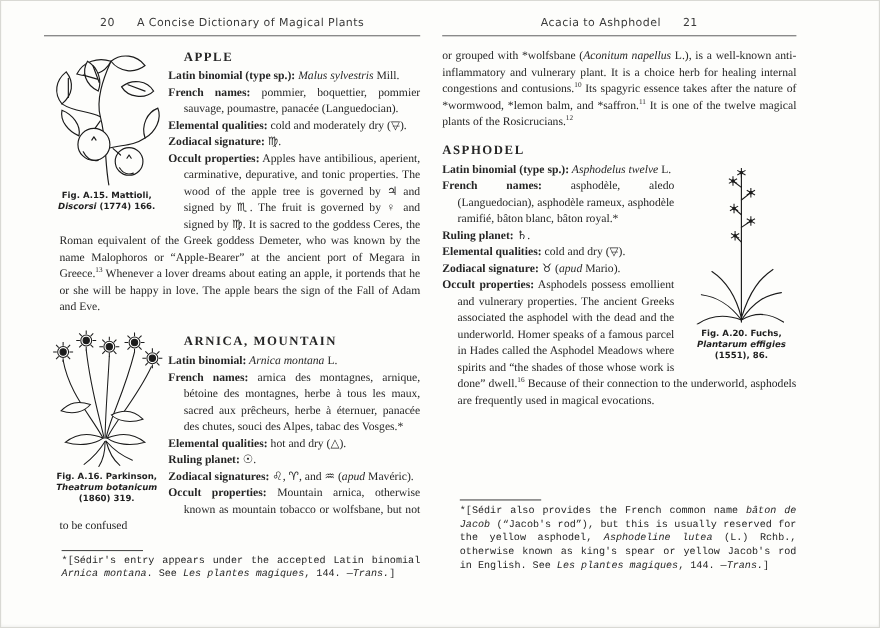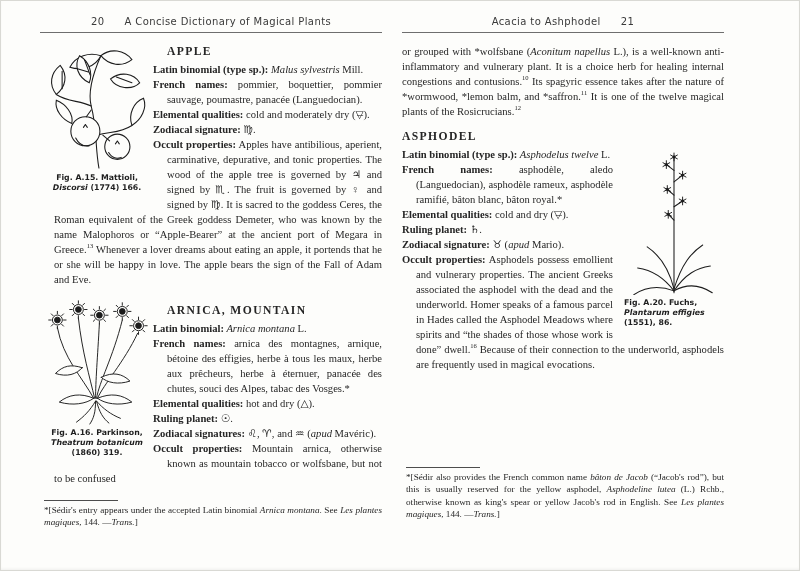--- a/index.html
+++ b/index.html
@@ -31,28 +31,28 @@
     margin:0;text-indent:-14px;padding-left:14px;text-align:justify;
   }
   .flabel{font-weight:bold;}
   .it{font-style:italic;}
   sup{font-size:.62em;vertical-align:super;line-height:0;}
 
   p.para{margin:0 0 10px;text-align:justify;}
 
   figure{margin:0;}
   figure.figL{float:left;width:114px;margin:2px 13px 8px 0;text-align:center;}
-  figure.figR{float:right;width:100px;margin:2px 0 8px 11px;}
+  figure.figR{float:right;width:100px;margin:2px 0 8px 11px;text-align:center;}
   figcaption{
     font-family:"DejaVu Sans","Liberation Sans",sans-serif;
     font-size:7.8px;font-weight:bold;line-height:1.3;color:#1f1f1f;margin-top:3px;
   }
   .entry.second{clear:both;padding-top:10px;}
 
-  .fnwrap{position:absolute;left:4px;right:0;font-size:9.2px;line-height:12.6px;text-align:justify;}
+  .fnwrap{position:absolute;left:16px;right:0;font-size:9.2px;line-height:12.6px;text-align:justify;font-family:Liberation Mono, monospace;}
   .fnwrap.fl{bottom:34px;}
   .fnwrap.fr{bottom:42px;}
   .fnrule{width:74px;border-top:1px solid #4d4d4d;margin:0 0 3px;}
   svg{display:block;margin:0 auto;}
 </style>
 </head>
 <body>
 
 <div class="spread">
 
@@ -133,21 +133,21 @@
             <use href="#af" transform="translate(38,11)"></use>
             <use href="#af" transform="translate(60,17)"></use>
             <use href="#af" transform="translate(84,13)"></use>
             <use href="#af" transform="translate(101,28)"></use>
           </svg>
           <figcaption><span>Fig. A.16. Parkinson, </span><span class="it">Theatrum botanicum</span><span> (1860) 319.</span></figcaption>
         </figure>
 
         <h2 class="ehead">ARNICA, MOUNTAIN</h2>
         <p class="field"><span class="flabel">Latin binomial:</span><span><span class="it"> Arnica montana</span><span> L.</span></span></p>
-        <p class="field"><span class="flabel">French names:</span><span><span> arnica des montagnes, arnique, bétoine des effigies, herbe à tous les maux, herbe aux prêcheurs, herbe à éternuer, panacée des chutes, souci des Alpes, tabac des Vosges.*</span></span></p>
+        <p class="field"><span class="flabel">French names:</span><span><span> arnica des montagnes, arnique, bétoine des montagnes, herbe à tous les maux, sacred aux prêcheurs, herbe à éternuer, panacée des chutes, souci des Alpes, tabac des Vosges.*</span></span></p>
         <p class="field"><span class="flabel">Elemental qualities:</span><span><span> hot and dry (△).</span></span></p>
         <p class="field"><span class="flabel">Ruling planet:</span><span><span> ☉.</span></span></p>
         <p class="field"><span class="flabel">Zodiacal signatures:</span><span><span> ♌, ♈, and ♒ (</span><span class="it">apud</span><span> Mavéric).</span></span></p>
         <p class="field"><span class="flabel">Occult properties:</span><span><span> Mountain arnica, otherwise known as mountain tobacco or wolfsbane, but not to be confused</span></span></p>
       </section>
     </div>
 
     <div class="fnwrap fl">
       <div class="fnrule"></div>
       <div><span>*[Sédir's entry appears under the accepted Latin binomial </span><span class="it">Arnica montana</span><span>. See </span><span class="it">Les plantes magiques</span><span>, 144. —</span><span class="it">Trans.</span><span>]</span></div>
@@ -191,22 +191,22 @@
             <use href="#st" transform="translate(55,27)"></use>
             <use href="#st" transform="translate(39,42)"></use>
             <use href="#st" transform="translate(55,54)"></use>
             <use href="#st" transform="translate(40,68)"></use>
           </svg>
           <figcaption><span>Fig. A.20. Fuchs, </span><span class="it">Plantarum effigies</span><span> (1551), 86.</span></figcaption>
         </figure>
 
         <p class="field"><span class="flabel">Latin binomial (type sp.):</span><span><span class="it"> Asphodelus twelve</span><span> L.</span></span></p>
         <p class="field"><span class="flabel">French names:</span><span><span> asphodèle, aledo (Languedocian), asphodèle rameux, asphodèle ramifié, bâton blanc, bâton royal.*</span></span></p>
+        <p class="field"><span class="flabel">Ruling planet:</span><span><span> ♄.</span></span></p>
         <p class="field"><span class="flabel">Elemental qualities:</span><span><span> cold and dry (▽̶).</span></span></p>
-        <p class="field"><span class="flabel">Ruling planet:</span><span><span> ♄.</span></span></p>
         <p class="field"><span class="flabel">Zodiacal signature:</span><span><span> ♉ (</span><span class="it">apud</span><span> Mario).</span></span></p>
         <p class="field"><span class="flabel">Occult properties:</span><span><span> Asphodels possess emollient and vulnerary properties. The ancient Greeks associated the asphodel with the dead and the underworld. Homer speaks of a famous parcel in Hades called the Asphodel Meadows where spirits and “the shades of those whose work is done” dwell.</span><sup>16</sup><span> Because of their connection to the underworld, asphodels are frequently used in magical evocations.</span></span></p>
       </section>
     </div>
 
     <div class="fnwrap fr">
       <div class="fnrule"></div>
       <div><span>*[Sédir also provides the French common name </span><span class="it">bâton de Jacob</span><span> (“Jacob's rod”), but this is usually reserved for the yellow asphodel, </span><span class="it">Asphodeline lutea</span><span> (L.) Rchb., otherwise known as king's spear or yellow Jacob's rod in English. See </span><span class="it">Les plantes magiques</span><span>, 144. —</span><span class="it">Trans.</span><span>]</span></div>
     </div>
   </div>

